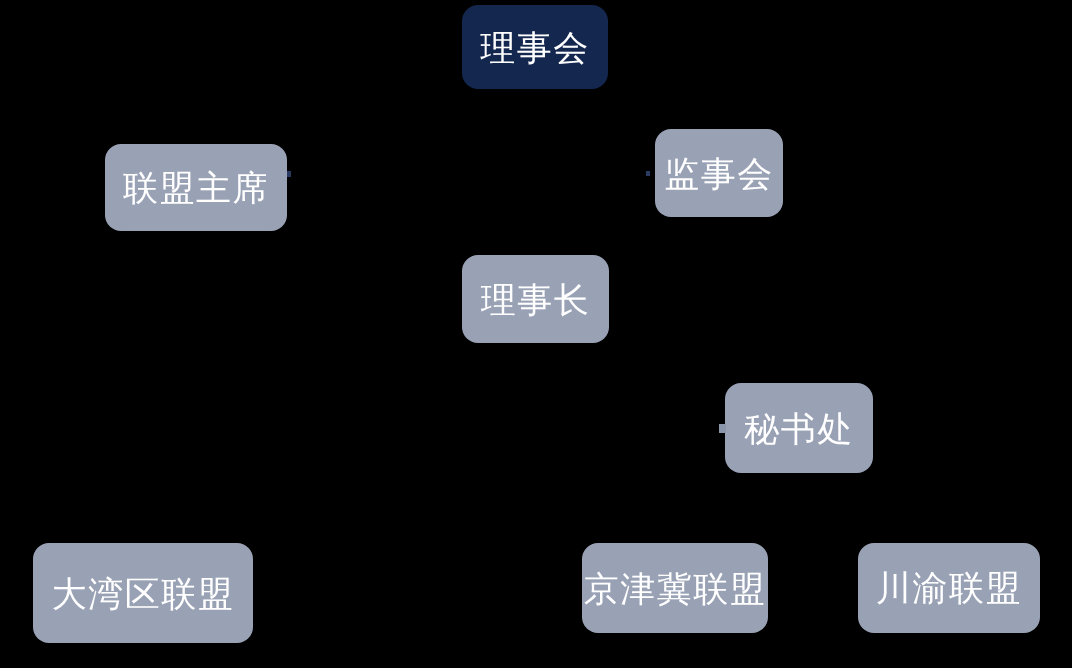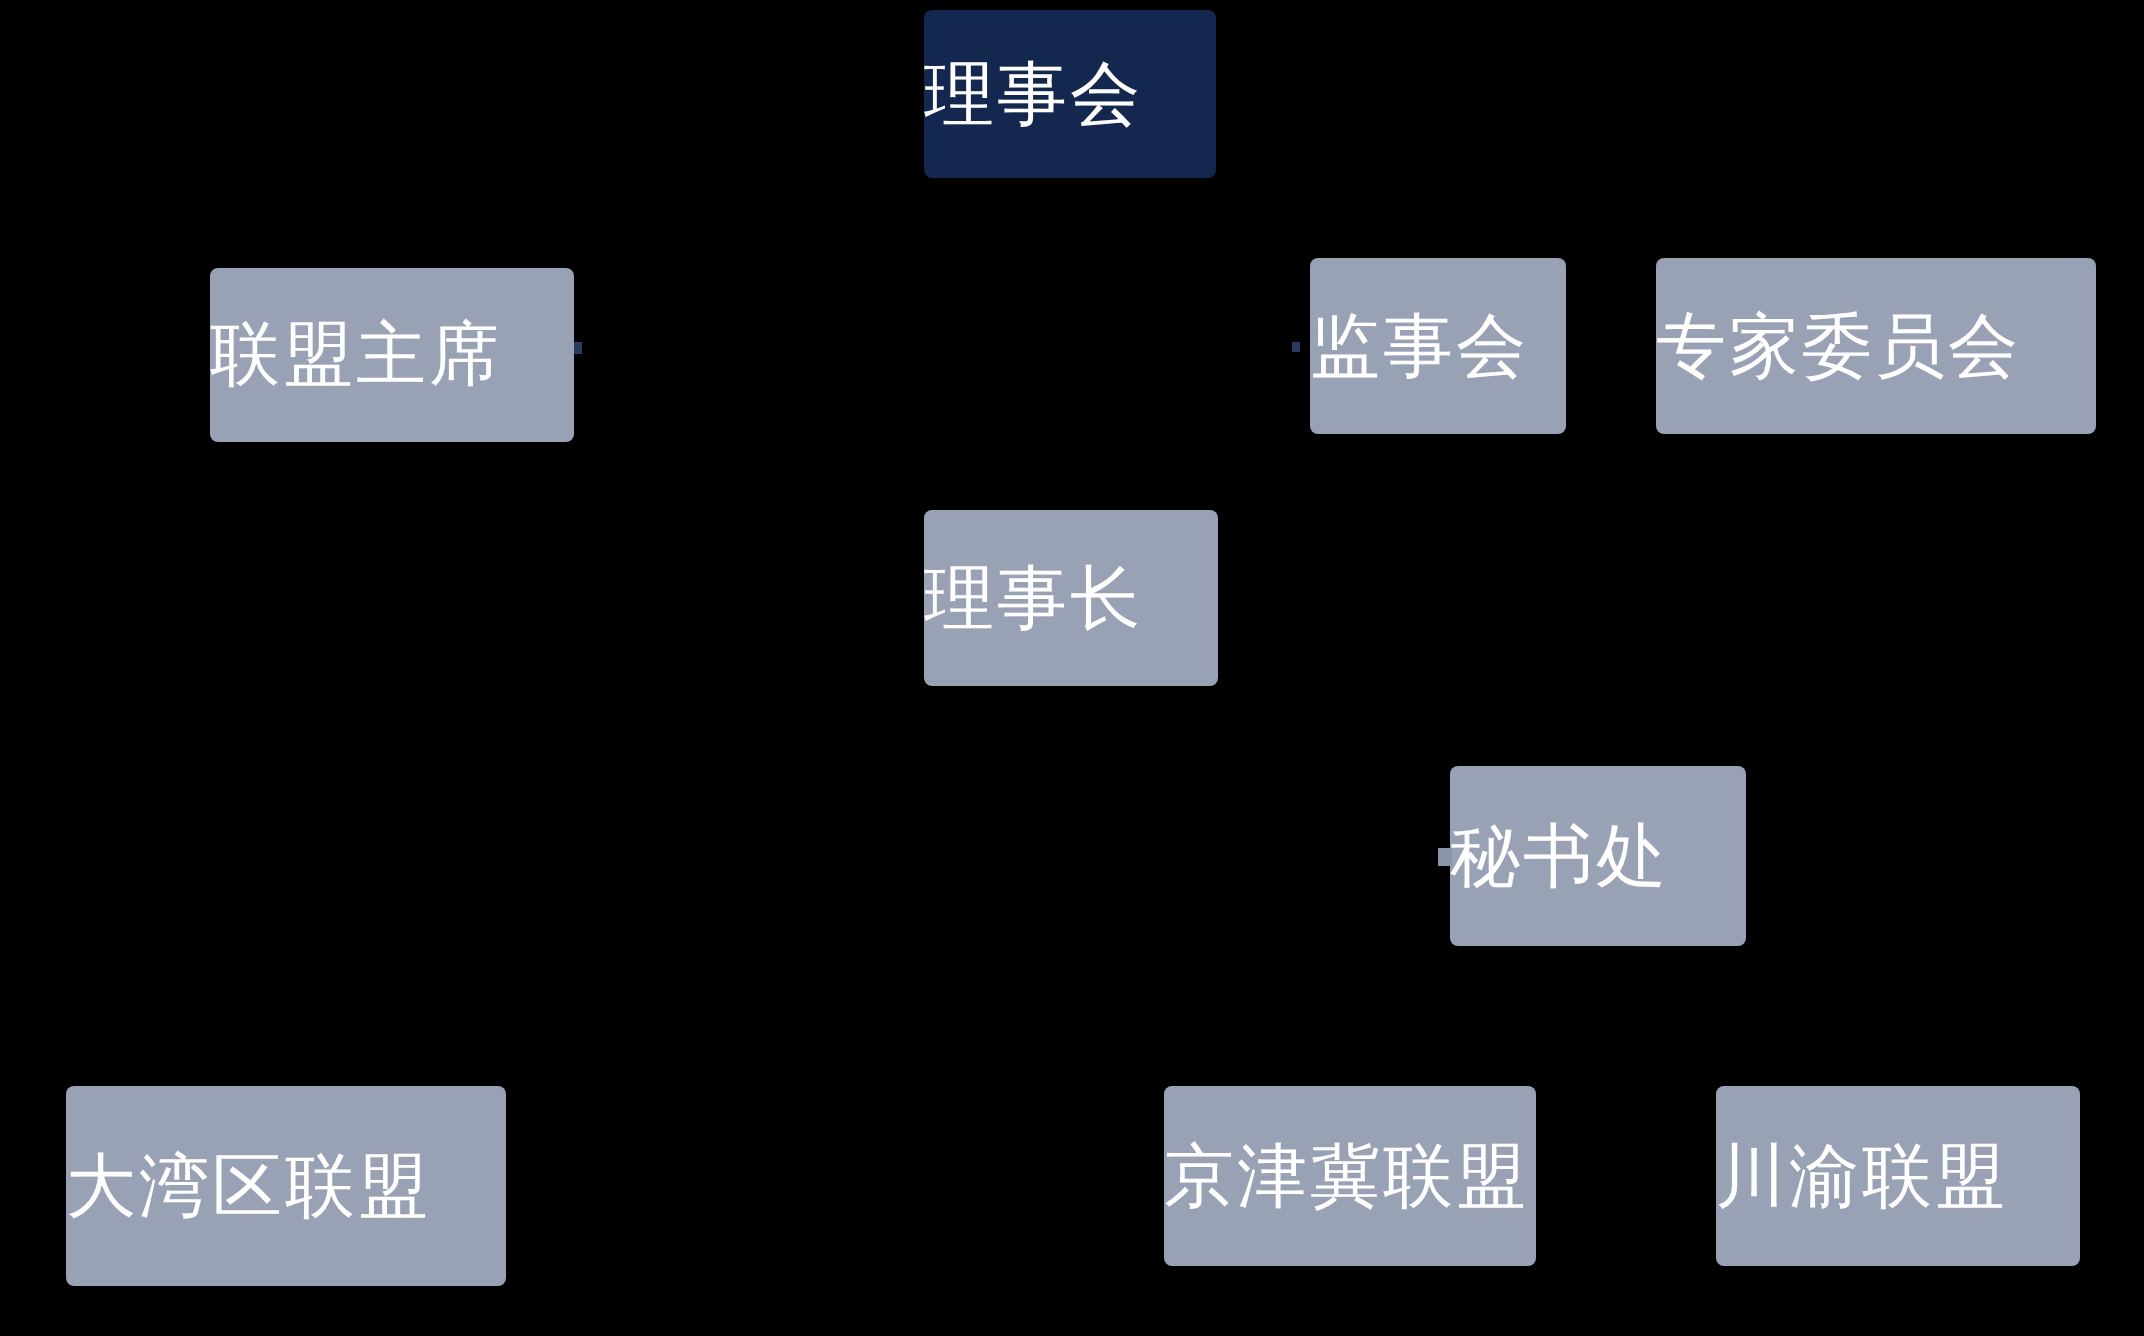--- a/index.html
+++ b/index.html
@@ -12,22 +12,22 @@
     width: 1072px;
     height: 668px;
     background: var(--bg, #000000);
     overflow: hidden;
     font-family: "Liberation Sans", "DejaVu Sans", sans-serif;
   }
   .node {
     position: absolute;
     display: flex;
     align-items: center;
-    justify-content: flex-start;
-    border-radius: 4px;
+    justify-content: center;
+    border-radius: 16px;
     box-sizing: border-box;
   }
   .node.primary   { background: var(--primary, #13274f); }
   .node.secondary { background: var(--secondary, #99a1b5); }
   .node .label {
     color: var(--text, #ffffff);
     font-size: 35px;
     font-weight: 400;
     letter-spacing: 1.5px;
     white-space: nowrap;
@@ -38,28 +38,25 @@
     position: absolute;
   }
 </style>
 </head>
 <body>
 
 <div class="stage" style="width: 1072px; height: 668px;">
     <div class="node primary" style="left: 462px; top: 5px; width: 146px; height: 84px;">
       <span class="label">理事会</span>
     </div>
-    <div class="node secondary" style="left: 105px; top: 134px; width: 182px; height: 87px;">
+    <div class="node secondary" style="left: 105px; top: 144px; width: 182px; height: 87px;">
       <span class="label">联盟主席</span>
     </div>
     <div class="node secondary" style="left: 655px; top: 129px; width: 128px; height: 88px;">
       <span class="label">监事会</span>
-    </div>
-    <div class="node secondary" style="left: 828px; top: 129px; width: 220px; height: 88px;">
-      <span class="label">专家委员会</span>
     </div>
     <div class="node secondary" style="left: 725px; top: 383px; width: 148px; height: 90px;">
       <span class="label">秘书处</span>
     </div>
     <div class="node secondary" style="left: 462px; top: 255px; width: 147px; height: 88px;">
       <span class="label">理事长</span>
     </div>
     <div class="node secondary" style="left: 33px; top: 543px; width: 220px; height: 100px;">
       <span class="label">大湾区联盟</span>
     </div>

